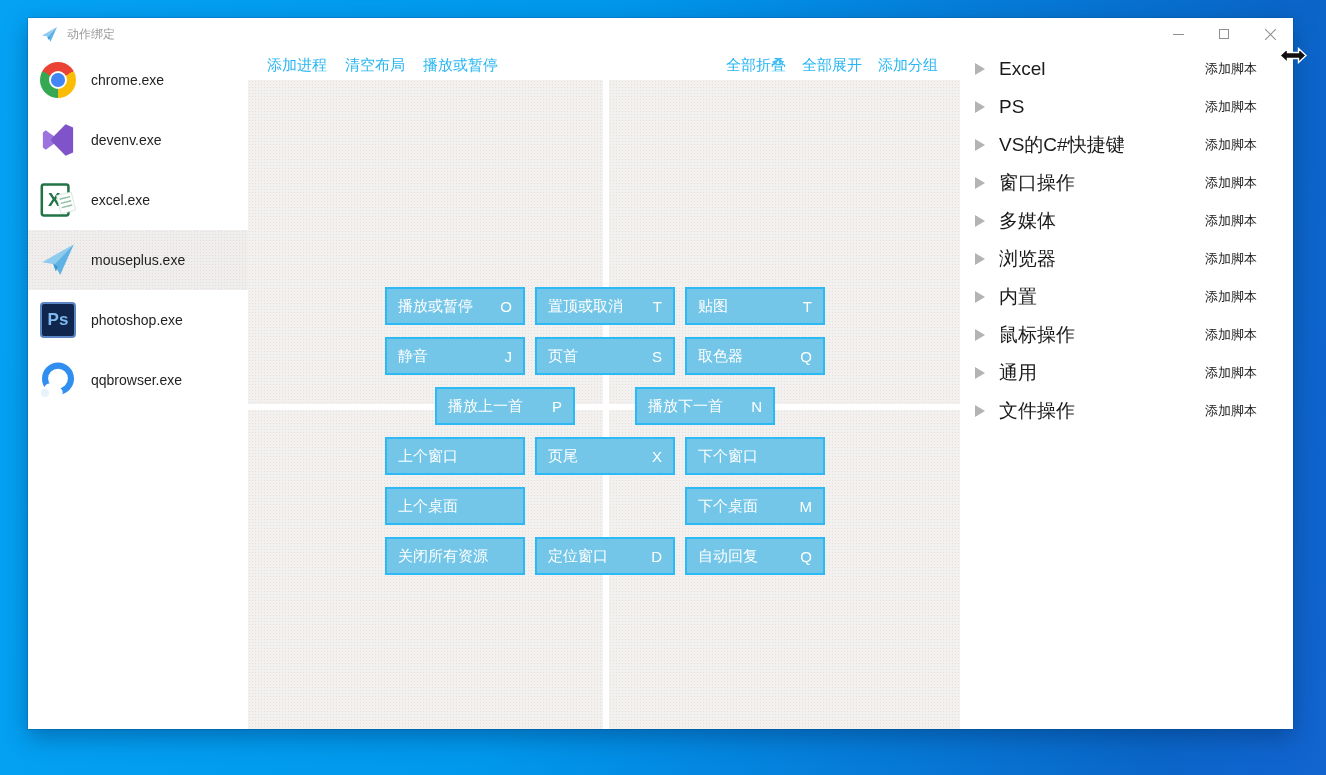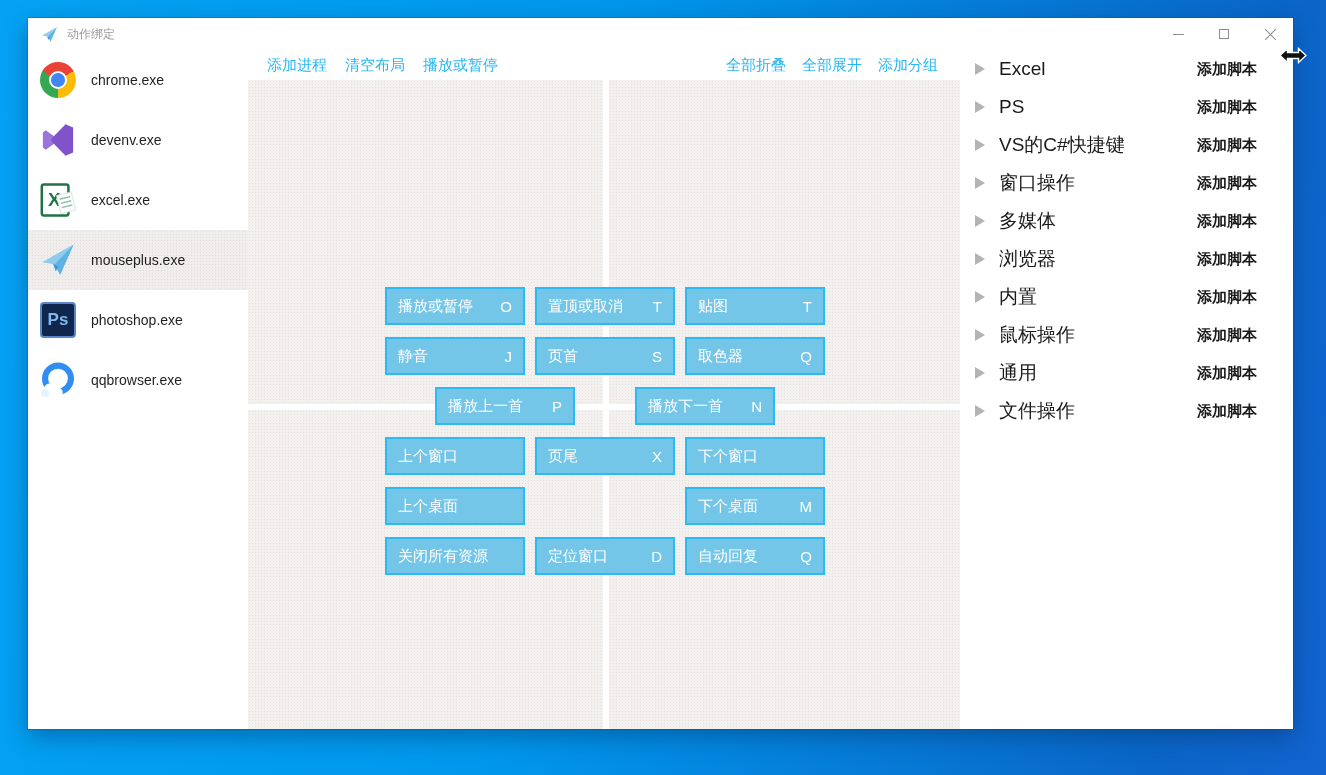--- a/index.html
+++ b/index.html
@@ -78,21 +78,21 @@
     padding:0 11px; font-size:15px; cursor:pointer;
   }
   .bindbtn .key { min-width:10px; text-align:right; }
   
   .rightpanel { padding-top:0; }
   .group-row { height:38px; display:flex; align-items:center; padding:0 36px 0 15px; }
   .tri { width:0; height:0; border-left:10px solid #b3b3b3;
     border-top:6px solid transparent; border-bottom:6px solid transparent;
     margin-right:14px; flex:0 0 auto; cursor:pointer; }
   .group-label { font-size:19px; color:#1a1a1a; flex:1; }
-  .group-action { font-size:15px; color:#1a1a1a; cursor:pointer;font-weight:bold; }
+  .group-action { font-size:13px; color:#1a1a1a; cursor:pointer; }
   
   .cursor { position:absolute; left:1279px; top:47px; width:28px; height:17px; z-index:50; pointer-events:none; }
 </style>
 </head>
 <body>
 
 <div class="window">
 
   <div class="titlebar">
     <span class="title-icon">

